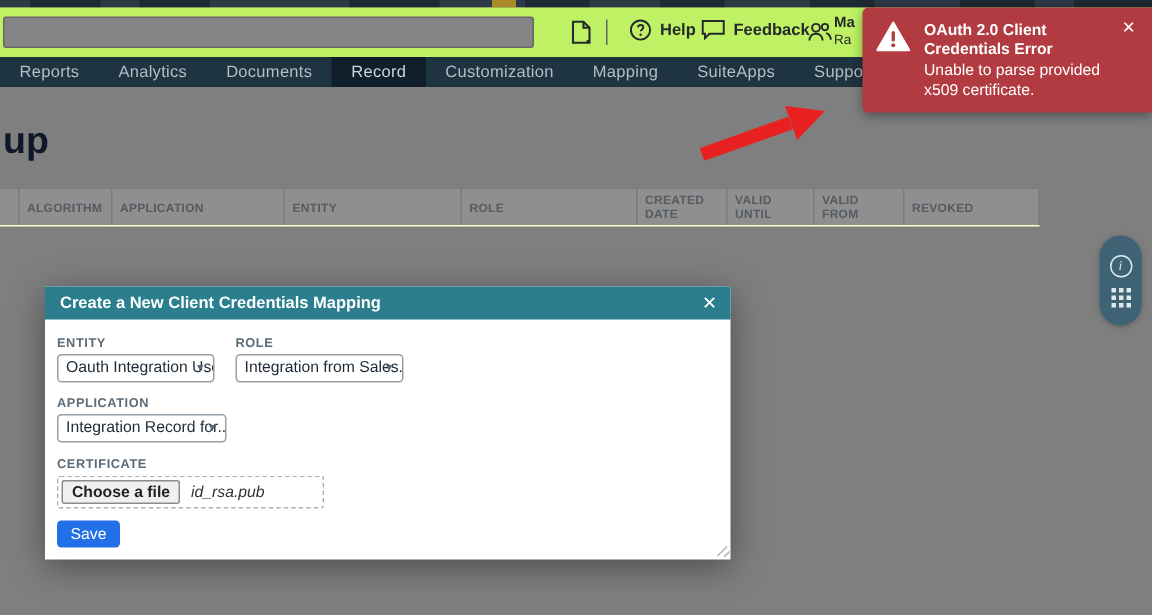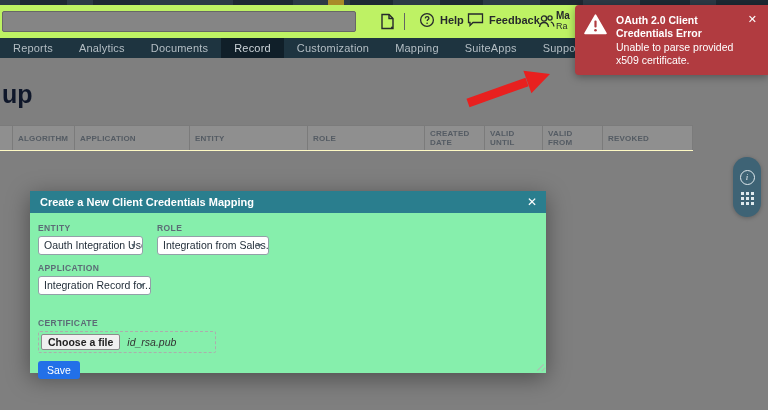--- a/index.html
+++ b/index.html
@@ -51,38 +51,38 @@
   .toast{position:absolute;left:575px;top:5px;width:193px;min-height:57px;z-index:40;
     background:#b13b40;border-radius:4px 0 0 4px;box-shadow:0 2px 8px rgba(0,0,0,.35);
     display:flex;align-items:flex-start;padding:9px 8px 8px 9px;box-sizing:border-box;color:#fff;}
   .toast-text{margin-left:9px;width:122px;}
   .toast-title{font-size:10.5px;font-weight:bold;line-height:13px;}
   .toast-msg{font-size:10.5px;line-height:13px;margin-top:1px;}
   .toast-close{position:absolute;right:11px;top:9px;font-size:11px;color:#fff;cursor:pointer;line-height:11px;}
   
   .anno-arrow{position:absolute;left:455px;top:60px;z-index:35;pointer-events:none;}
   
-  .modal{position:absolute;left:30px;top:191px;width:516px;height:182px;z-index:50;
-    background:#86efac;box-shadow:0 5px 22px rgba(0,0,0,.4);}
+  .modal{position:absolute;left:30px;top:191px;width:457px;height:182px;z-index:50;
+    background:#ffffff;box-shadow:0 5px 22px rgba(0,0,0,.4);}
   .modal-header{height:22px;background:#2a7e8e;display:flex;align-items:center;position:relative;}
   .modal-title{color:#fff;font-size:11px;font-weight:bold;padding-left:10px;}
   .modal-close{position:absolute;right:9px;top:4px;color:#fff;font-size:12px;cursor:pointer;line-height:14px;}
   .modal-body{position:relative;padding:10px 10px 0 8px;height:160px;box-sizing:border-box;}
   .field-label{font-size:8.5px;font-weight:bold;color:#5c6b76;letter-spacing:.4px;
     margin-bottom:3px;text-transform:uppercase;}
   .field-row{display:flex;gap:14px;}
   .fake-select{position:relative;height:19px;border:1px solid #93a0a8;border-radius:3px;
     background:#fff;font-size:10.5px;color:#1e2a36;line-height:17px;
     padding:0 18px 0 5px;box-sizing:border-box;cursor:pointer;white-space:nowrap;overflow:hidden;}
   .fake-select .arrow{position:absolute;right:5px;top:0;font-size:7px;color:#5b6a74;line-height:18px;}
   .w-entity{width:105px;}
   .w-role{width:112px;}
   .w-app{width:113px;}
   .mt8{margin-top:8px;}
-  .mt9{margin-top:23px;}
+  .mt9{margin-top:9px;}
   .cert-box{width:178px;height:22px;border:1px dashed #adadad;border-radius:2px;
     display:flex;align-items:center;padding:0 2px;box-sizing:border-box;margin-top:1px;}
   .choose-btn{height:16px;background:#f0f0f0;border:1px solid #8b8b8b;border-radius:2px;
     font-family:"Liberation Sans",sans-serif;font-size:10.5px;font-weight:bold;color:#222;
     padding:0 6px;cursor:pointer;line-height:14px;}
   .file-name{font-size:10.5px;color:#333;margin-left:7px;font-style:italic;}
   .save-btn{margin-top:8px;background:#2270e8;color:#fff;border:none;border-radius:3px;
     font-family:"Liberation Sans",sans-serif;font-size:10.5px;font-weight:normal;
     padding:3px 9px;cursor:pointer;}
   .resize-handle{position:absolute;right:2px;bottom:2px;width:8px;height:8px;cursor:nwse-resize;}

